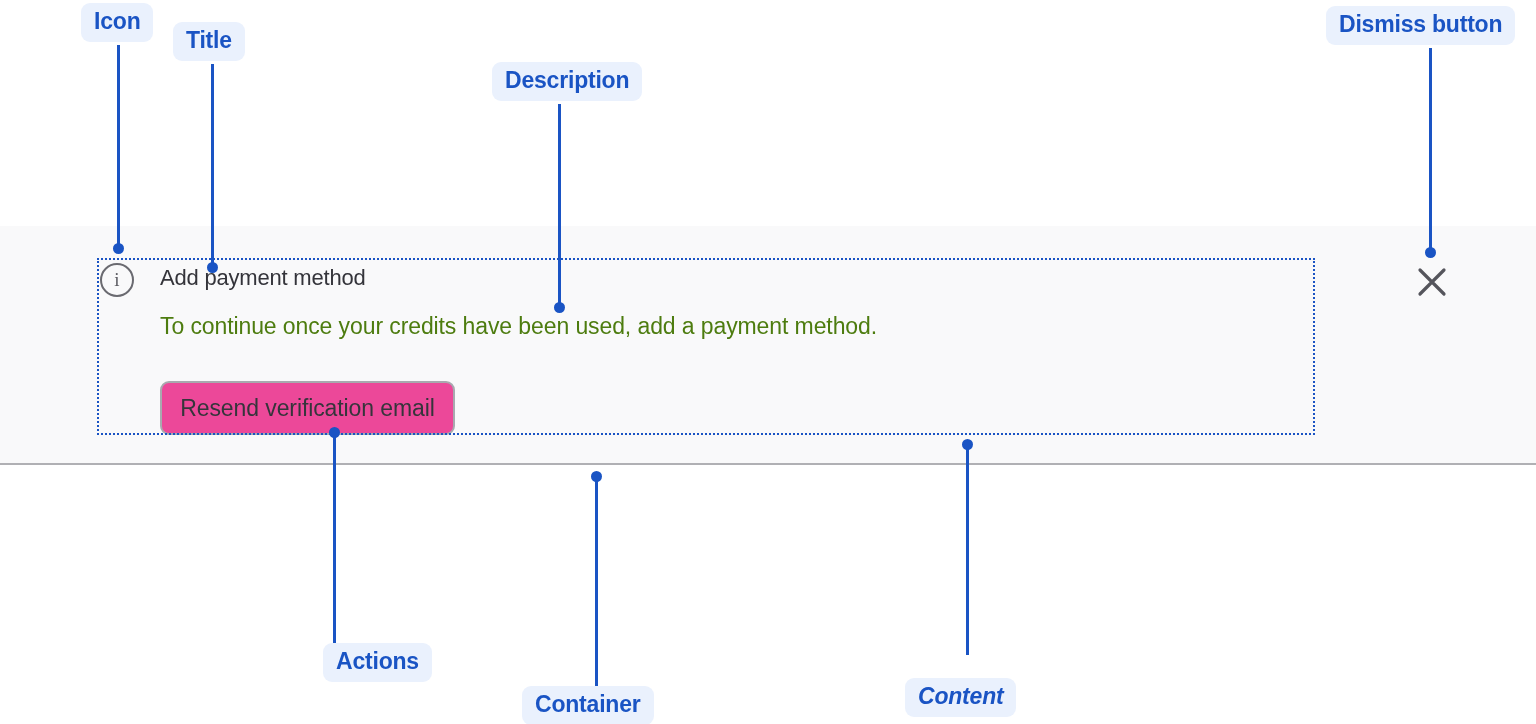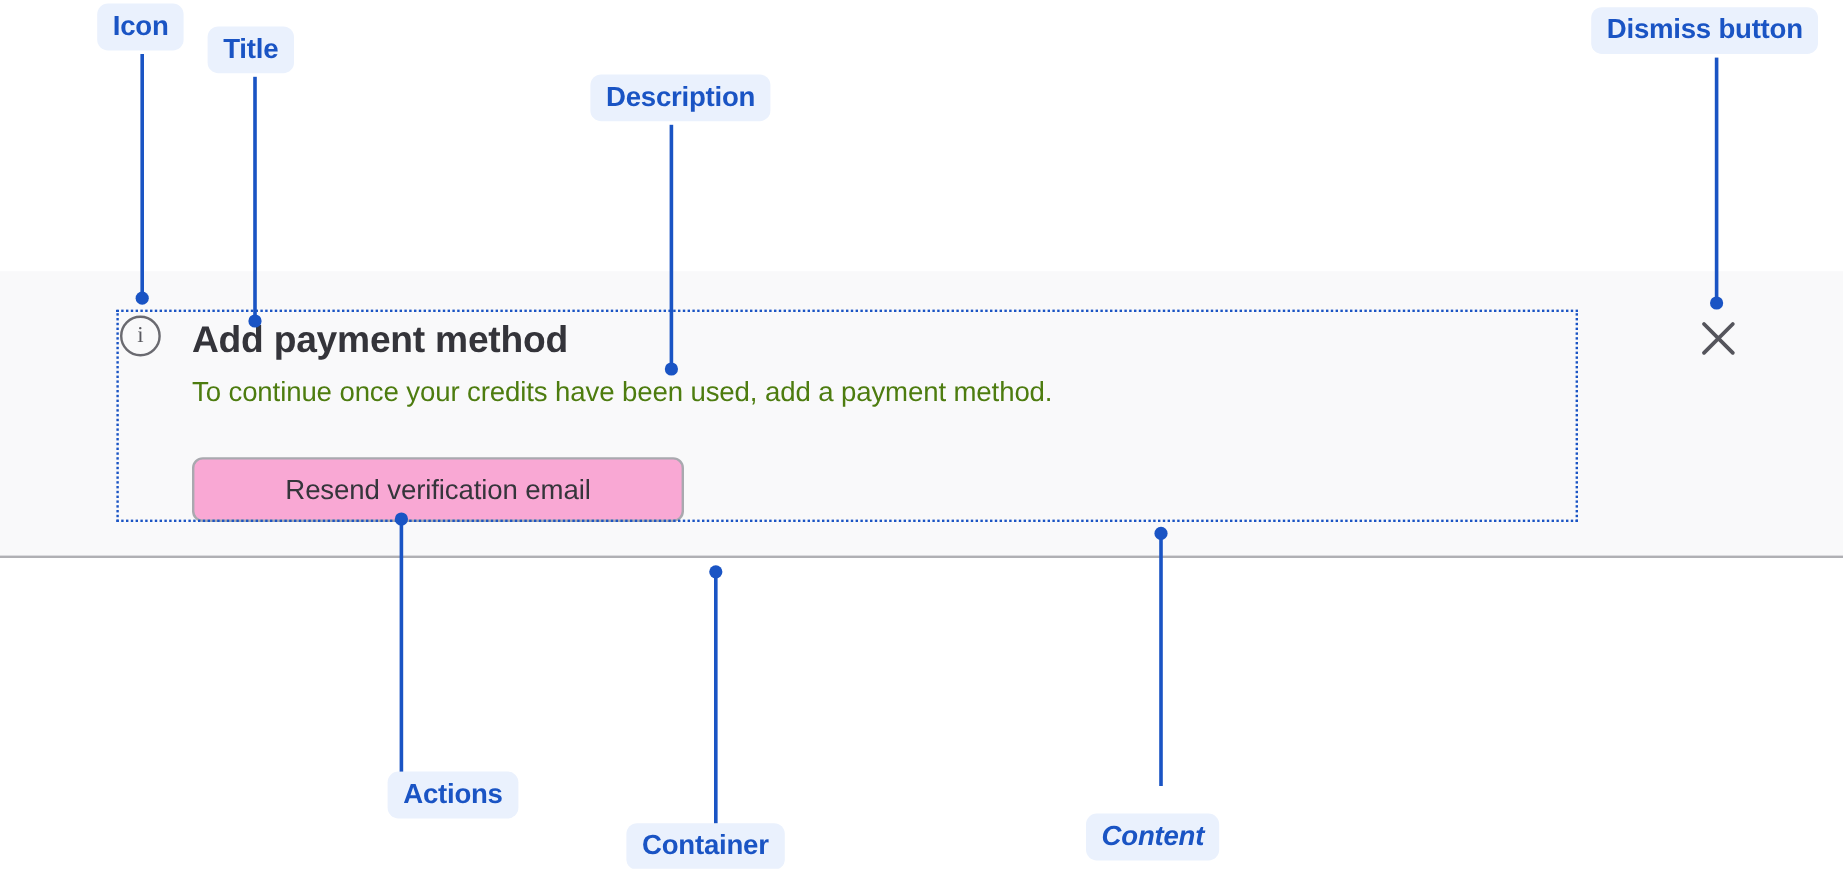--- a/index.html
+++ b/index.html
@@ -53,45 +53,45 @@
     font-size: 19px;
     line-height: 30px;
     text-align: center;
     font-family: "Liberation Serif", serif;
   }
 
   .banner-title {
     position: absolute;
     left: 160px;
     top: 265px;
-    font-size: 31px;
-    font-weight: bold;
+    font-size: 22px;
+    font-weight: normal;
     color: #34343a;
     letter-spacing: -0.2px;
     white-space: nowrap;
   }
 
   .banner-desc {
     position: absolute;
     left: 160px;
     top: 313px;
     font-size: 23px;
     font-weight: normal;
     color: #4d7c0f;
     letter-spacing: -0.1px;
     white-space: nowrap;
   }
 
   .action-button {
     position: absolute;
     left: 160px;
     top: 381px;
-    width: 410px;
+    width: 295px;
     height: 54px;
-    background: #f9a8d4;
+    background: #ec4899;
     border: 2px solid #a9a9af;
     border-radius: 9px;
     box-sizing: border-box;
     font-family: "Liberation Sans", sans-serif;
     font-size: 23px;
     color: #35353b;
     letter-spacing: -0.1px;
     cursor: pointer;
     padding: 0;
   }

